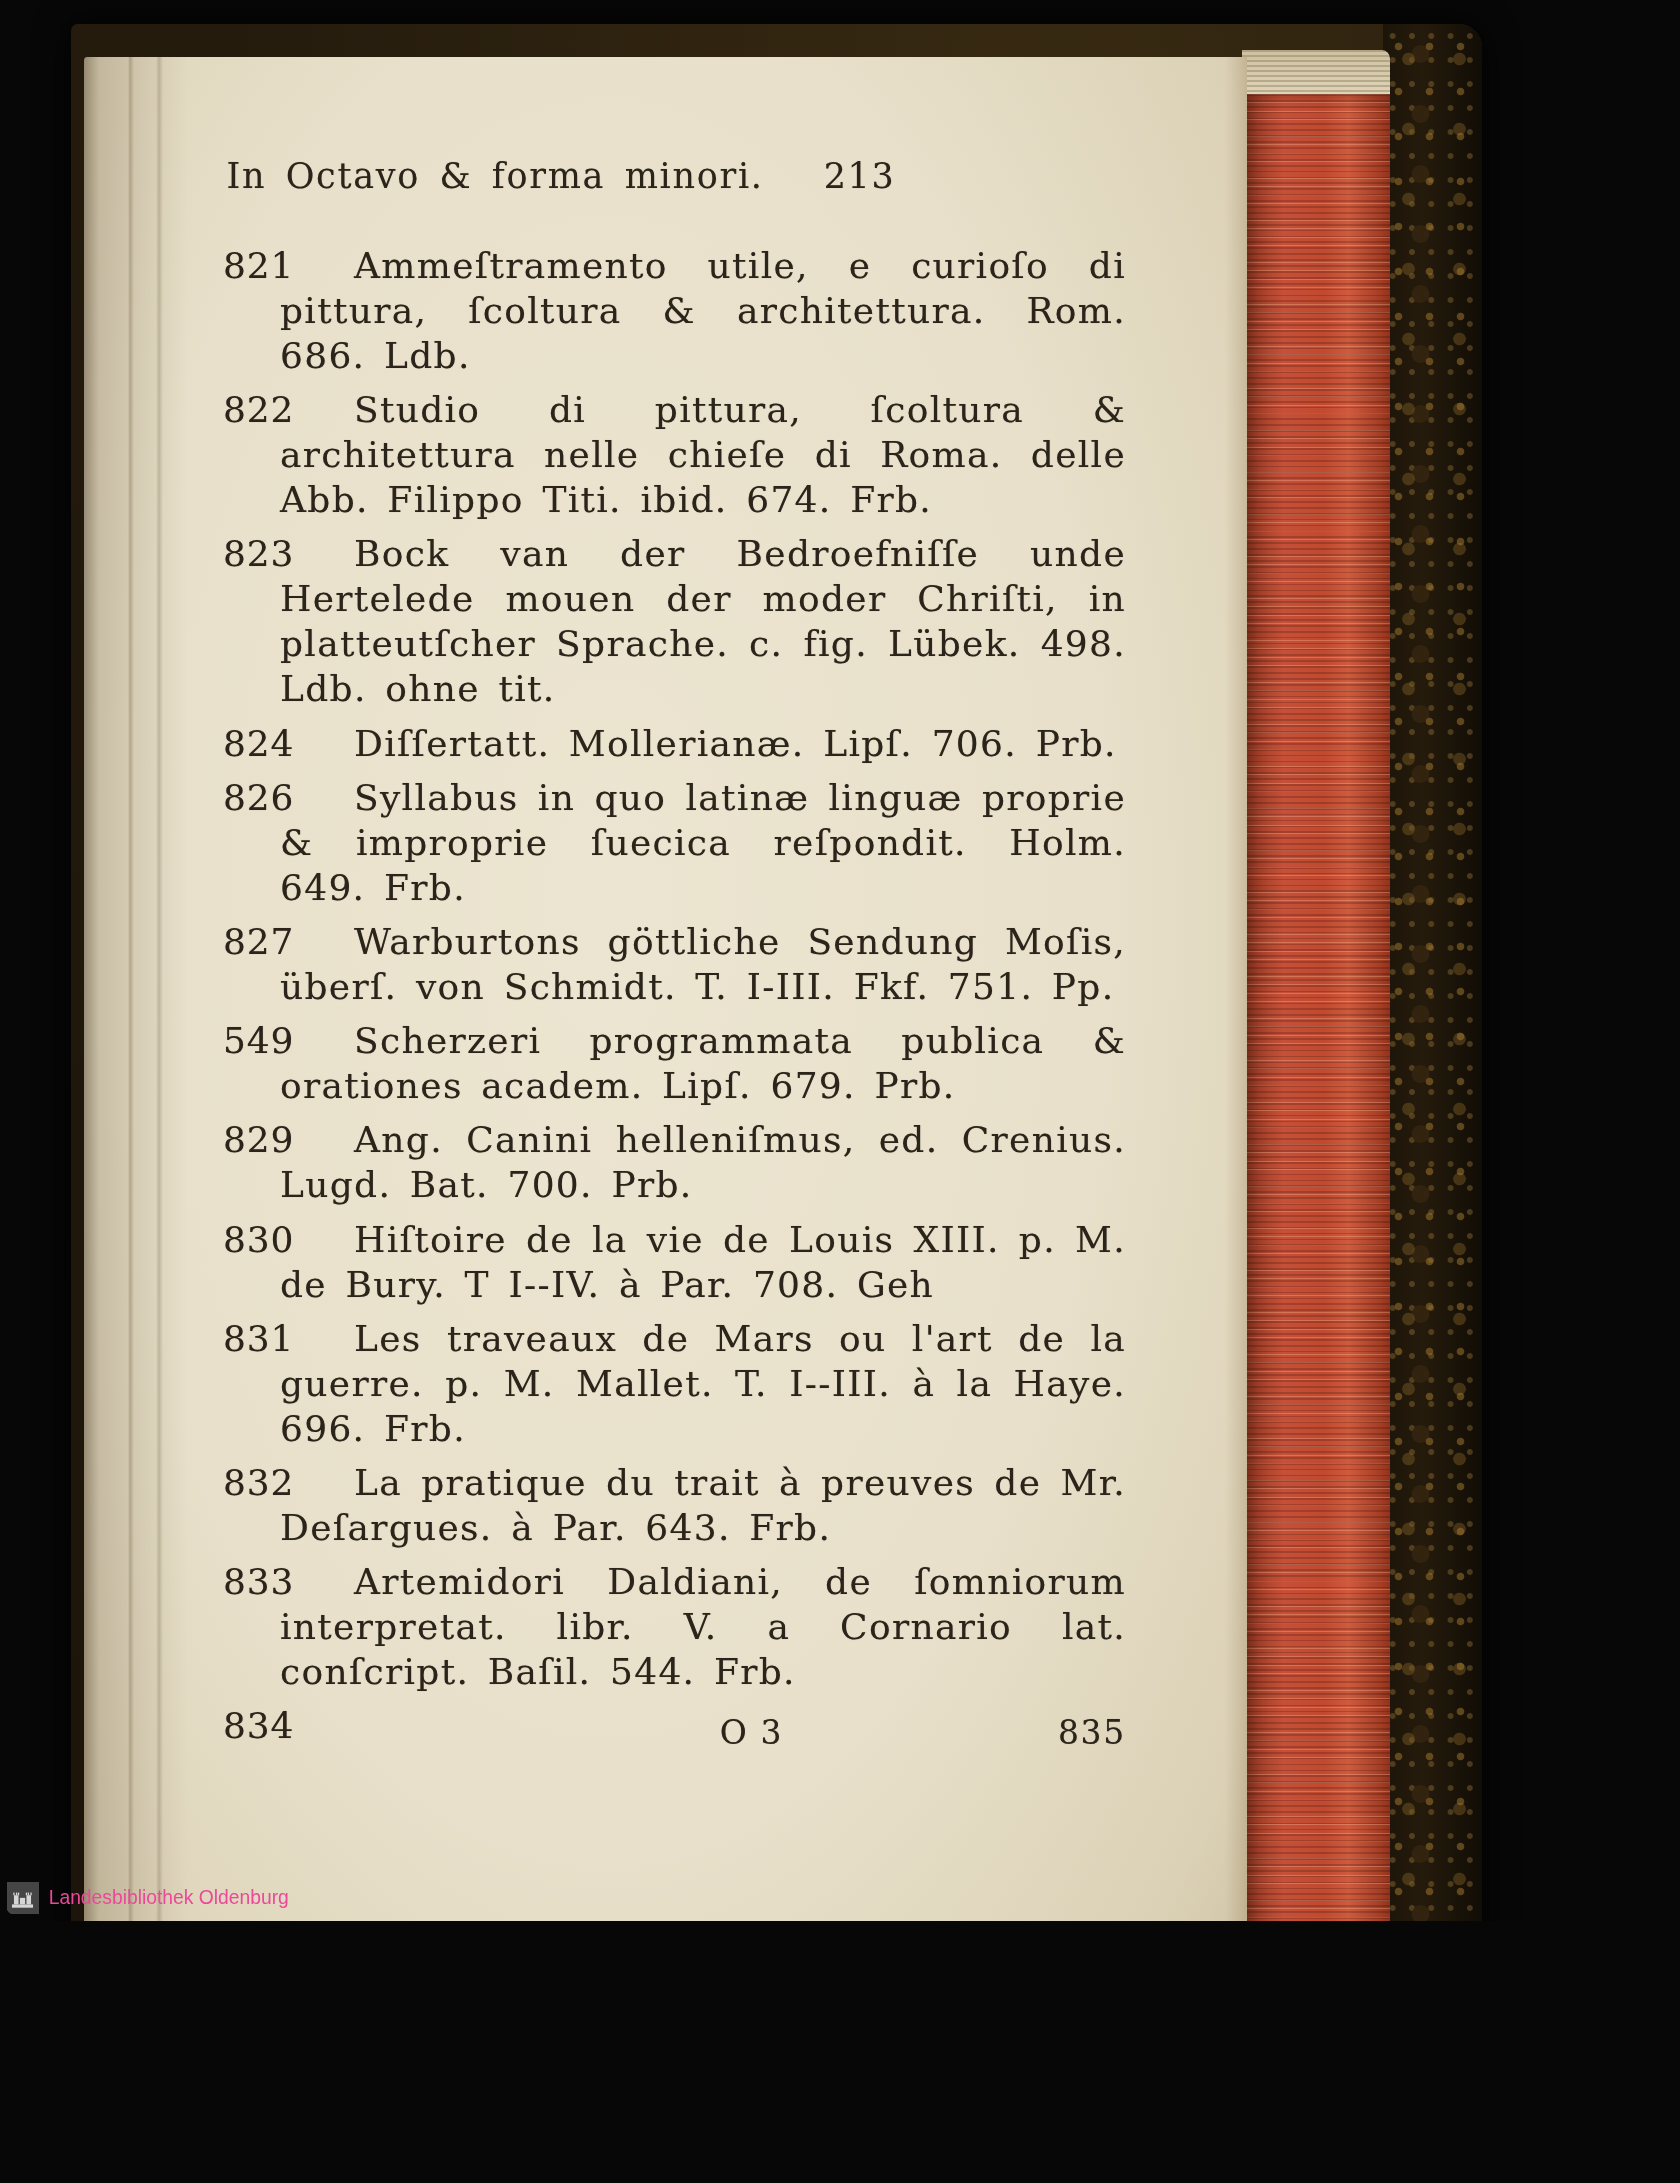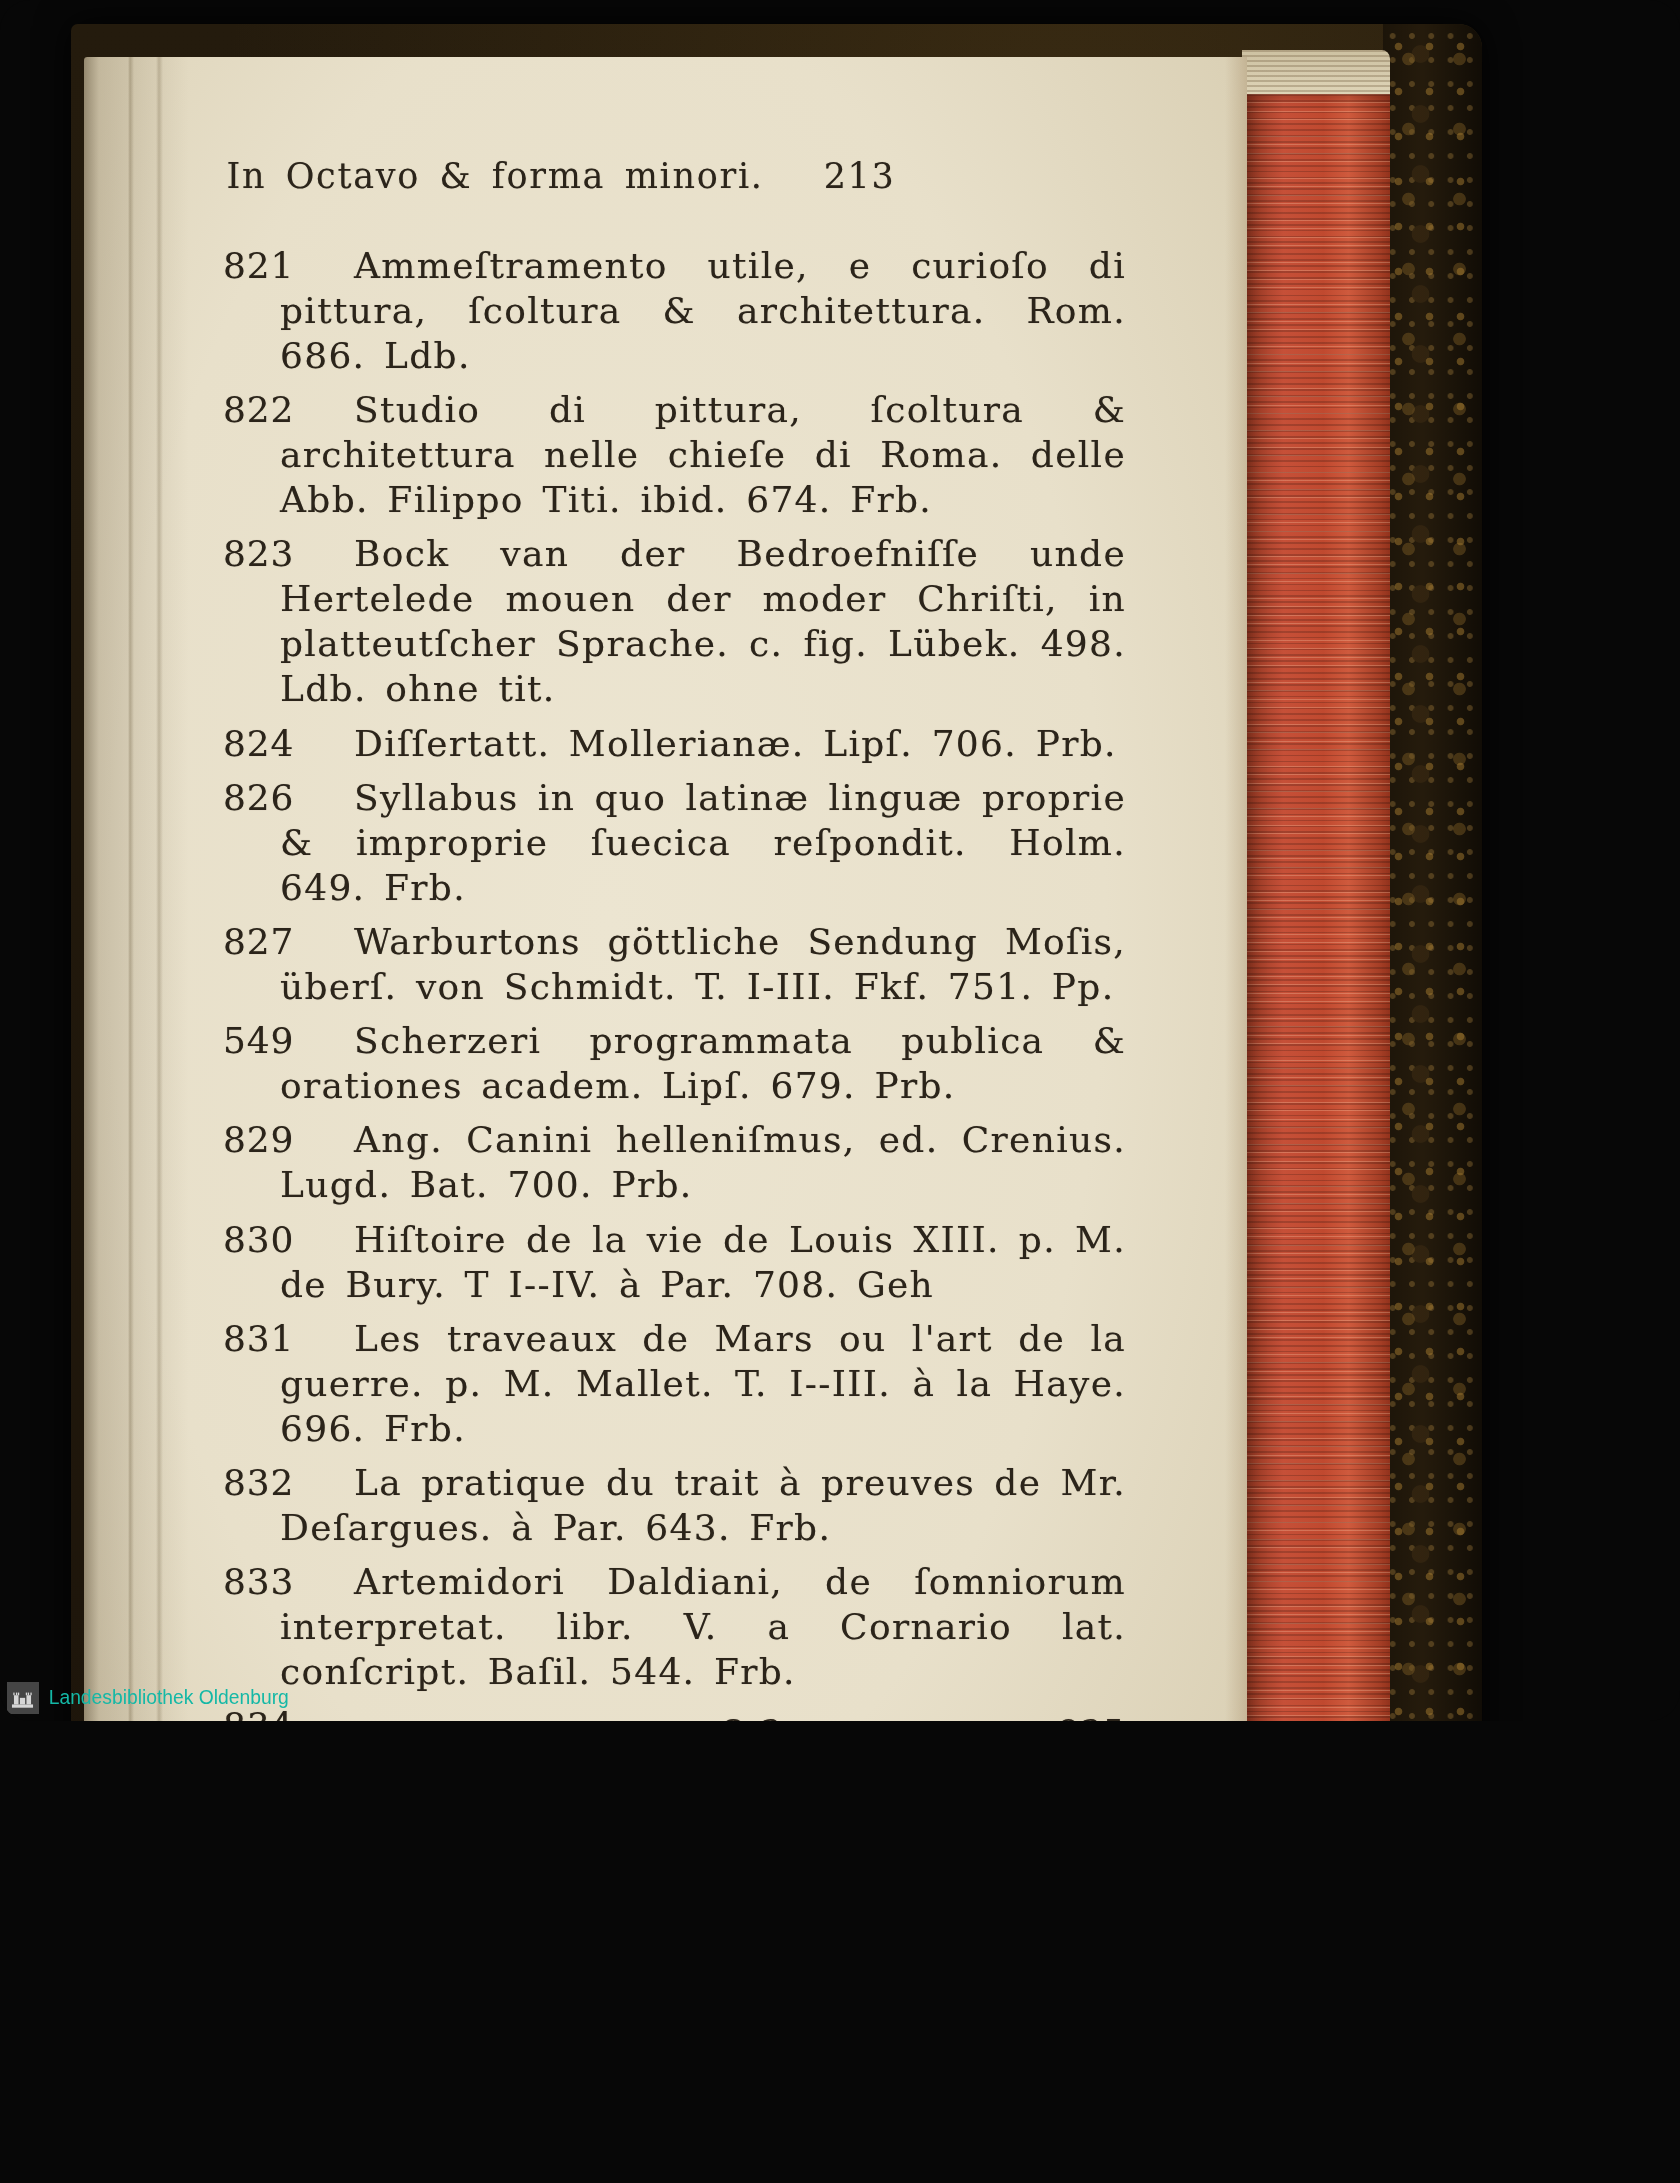--- a/index.html
+++ b/index.html
@@ -5,21 +5,21 @@
   :root{
     --paper:#e8e0ca;
     --ink:#2b241a;
     --fore-edge:#c0492f;
     --cover:#221a0c;
     --bg:#070707;
   }
   *{margin:0;padding:0;box-sizing:border-box;}
   html,body{background:var(--bg);}
   .stage{
-    position:relative;width:1680px;height:1721px;overflow:hidden;
+    position:relative;width:1680px;height:1921px;overflow:hidden;
     background:var(--bg);
     font-family:"DejaVu Serif", serif;
     border-radius:30px;
   }
   
   .book{
     position:absolute;left:71px;top:23.5px;width:1411px;height:2115px;
     background:
       radial-gradient(ellipse at 70% 10%, rgba(120,90,35,.25), transparent 60%),
       linear-gradient(to bottom, #241b0d, #1c140a);
@@ -94,21 +94,21 @@
     font-size:33px;letter-spacing:1.7px;
     margin-top:18.5px;
   }
   .page-footer .sig{margin-left:55%;}
   .page-footer .catchword{margin-left:auto;}
   
   .stamp{
     position:absolute;left:6.7px;bottom:6.7px;
     display:flex;align-items:center;gap:10px;
     font-family:"Liberation Sans", sans-serif;
-    color:#14b8a6;font-size:19.3px;
+    color:#ec4899;font-size:19.3px;
   }
   .stamp .icon-box{
     width:32px;height:32px;background:#454545;
     display:flex;align-items:center;justify-content:center;
   }
 </style>
 </head>
 <body>
 
 <div class="stage">

